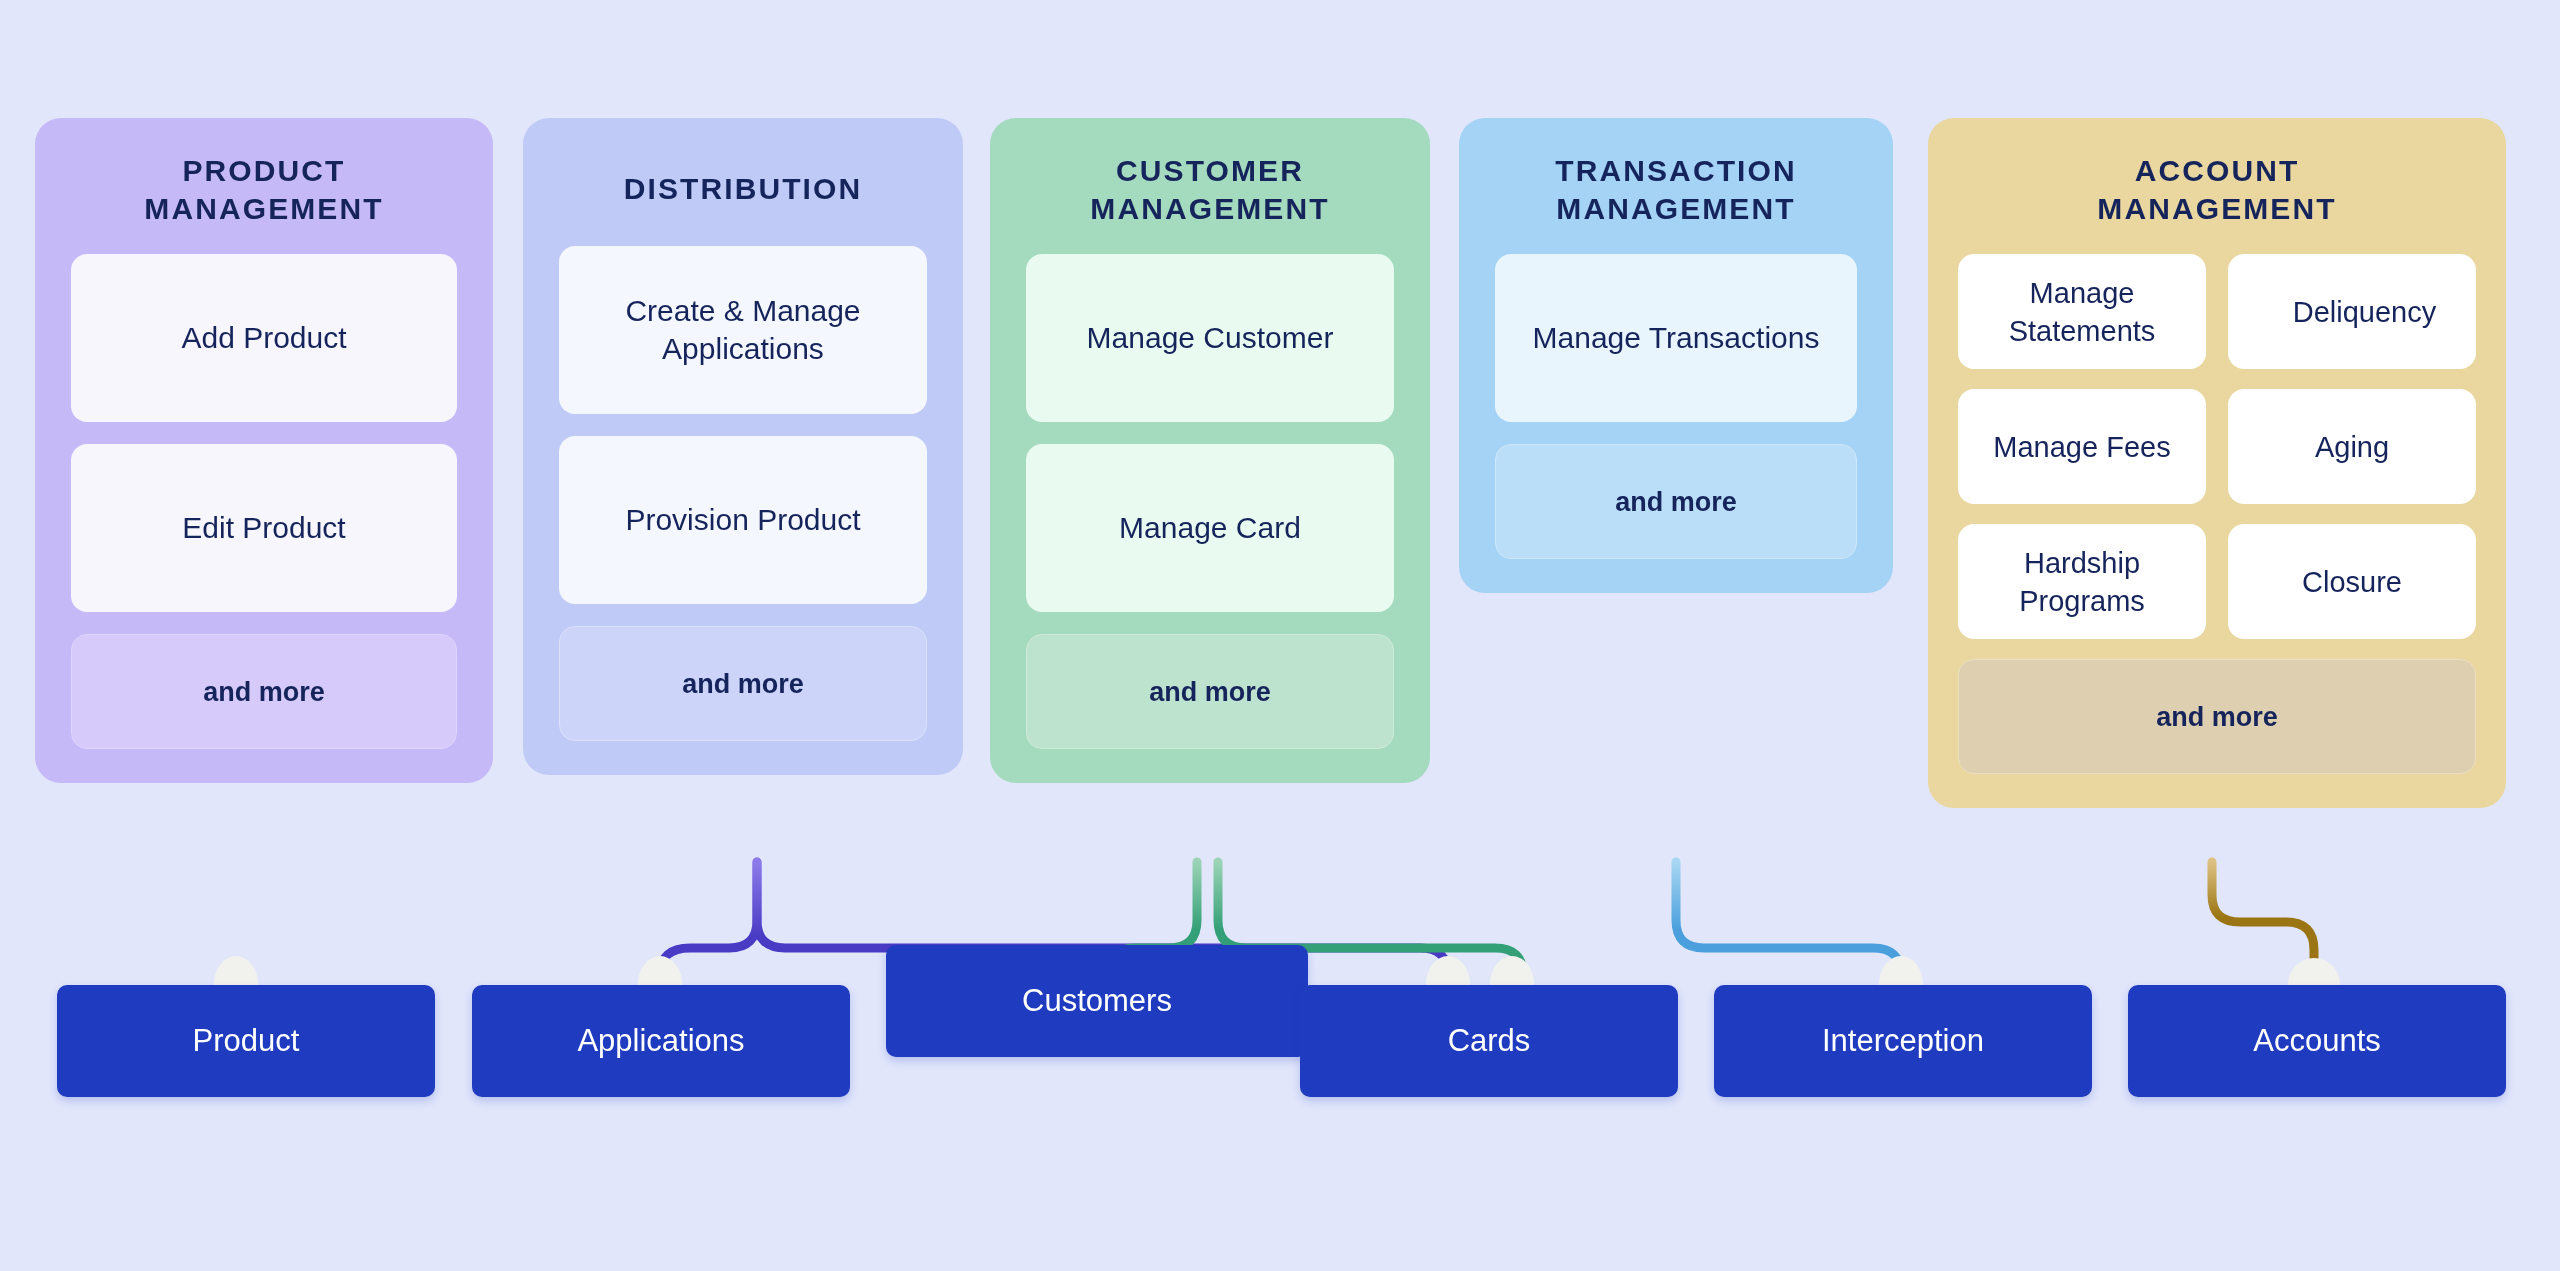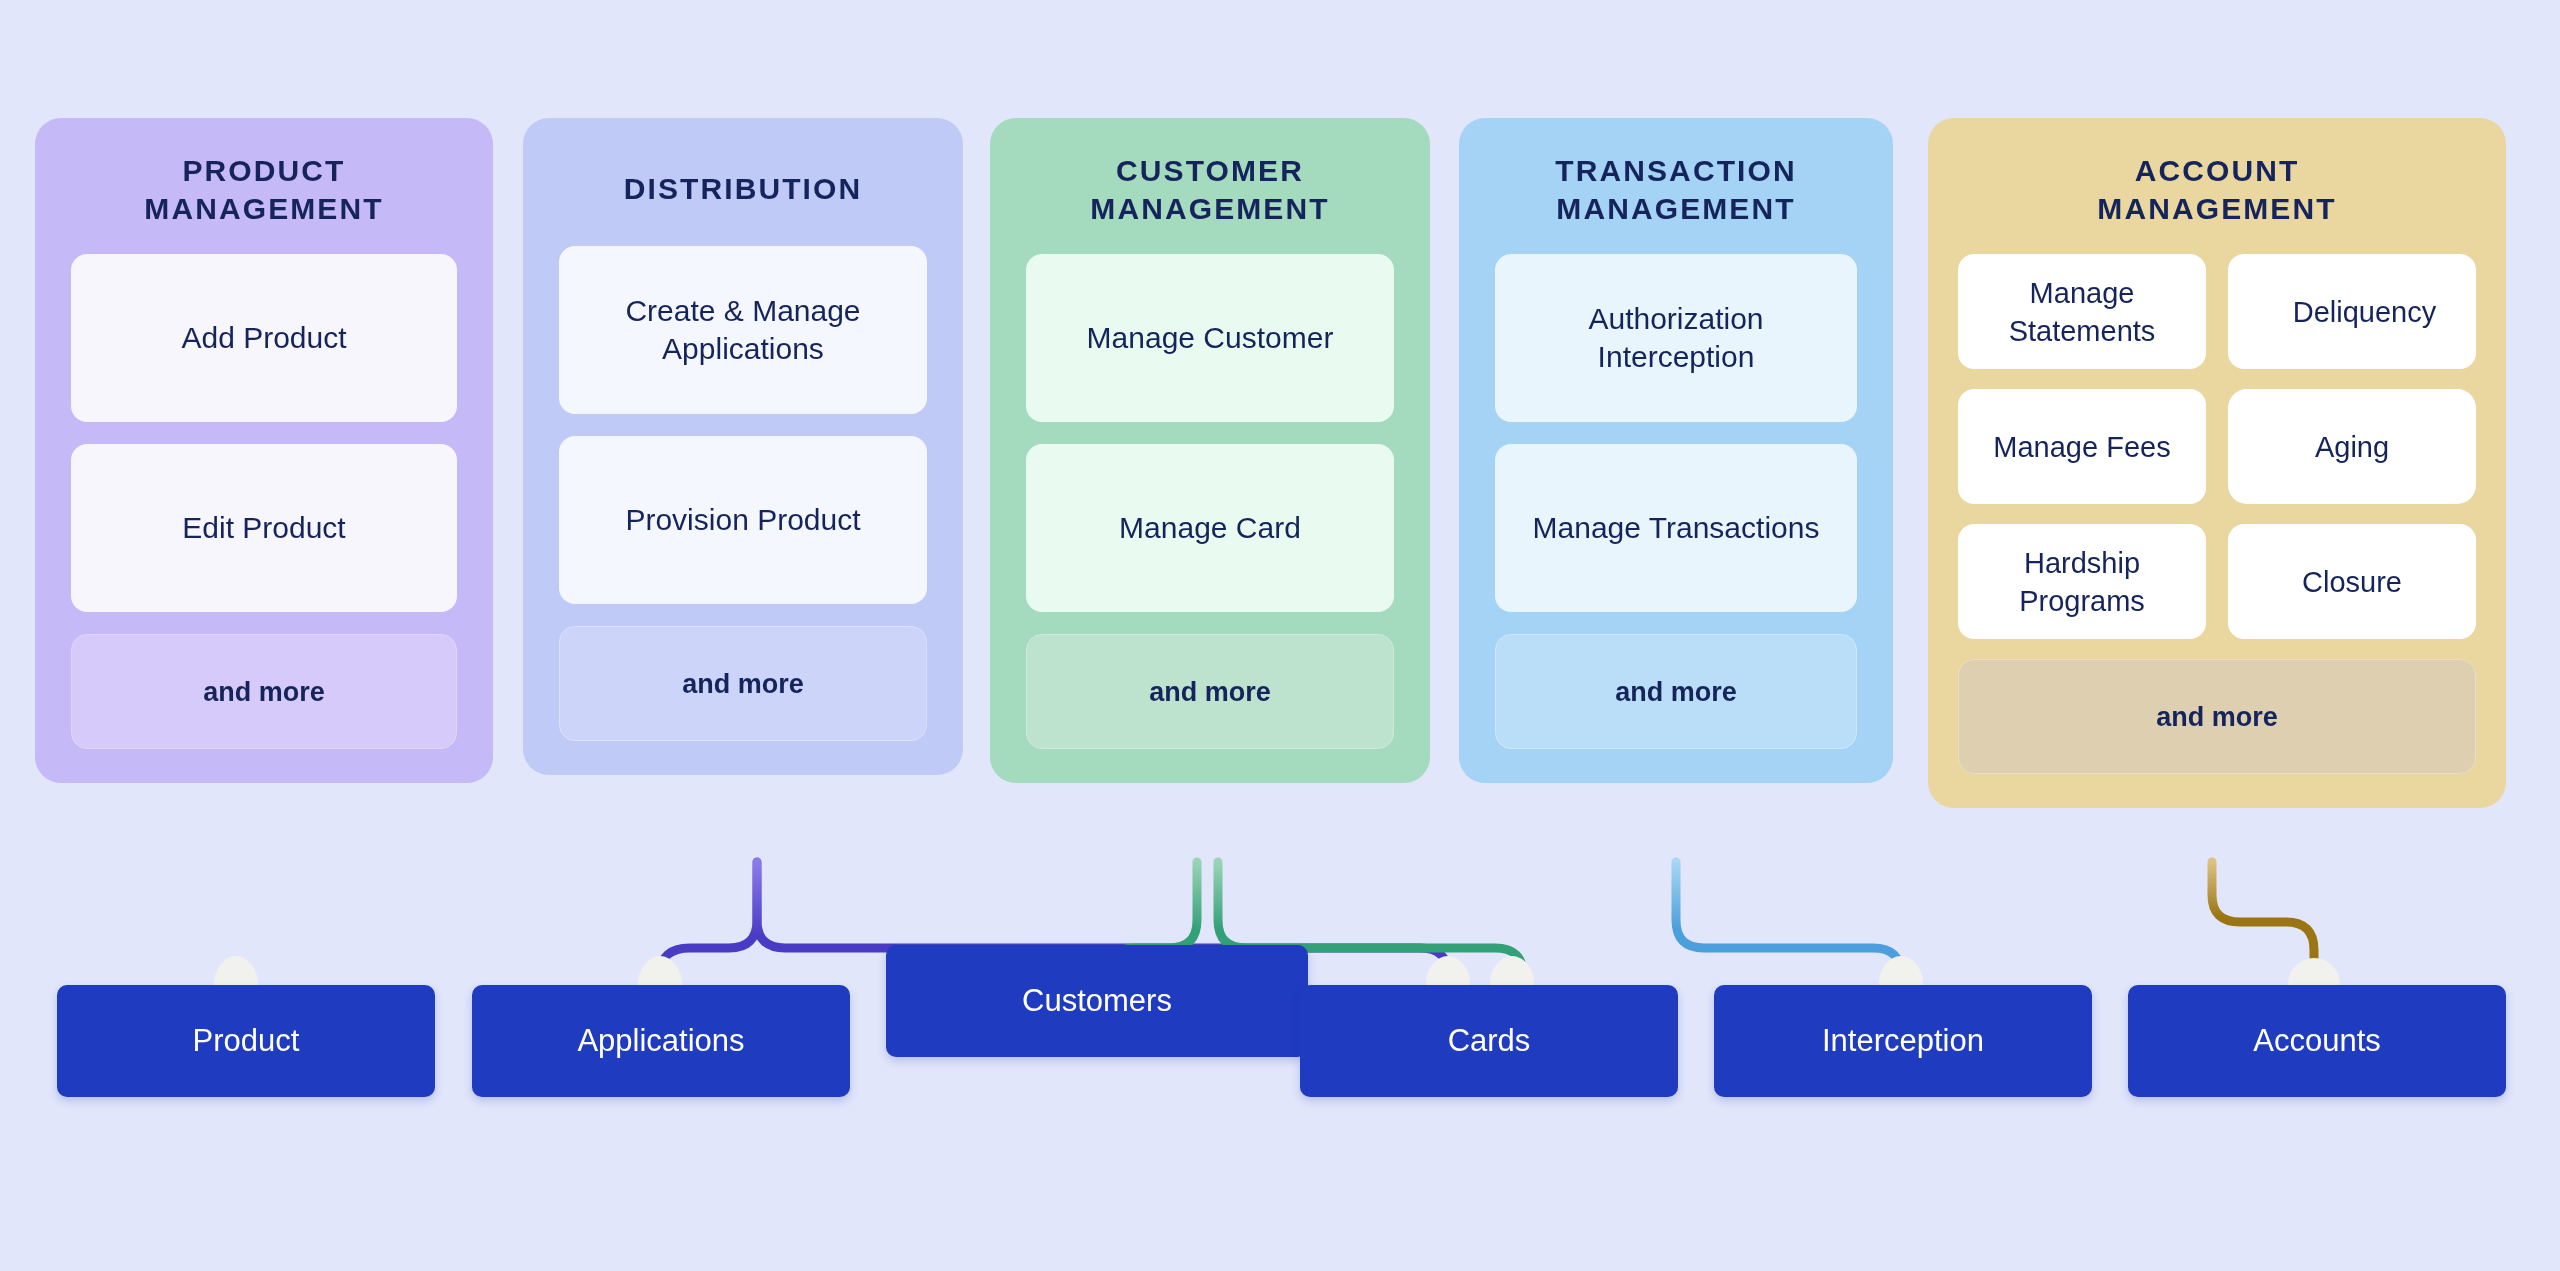--- a/index.html
+++ b/index.html
@@ -156,23 +156,20 @@
           <span>and more</span>
         </div>
     </div>
   </div>
 
   <div class="col" style="left:1459px; width:434px; background:#a4d3f5;">
     <div class="col-title">TRANSACTION
 MANAGEMENT</div>
     <div class="cards">
       <div class="card tall" style="background:#e9f5fd;">
-          <span>Authorization Interception</span>
-        </div>
-      <div class="card tall" style="background:#e9f5fd;">
           <span>Manage Transactions</span>
         </div>
       <div class="card more" style="background:#bbdef8; border-color:#cde8fa;">
           <span>and more</span>
         </div>
     </div>
   </div>
 
   <div class="col" style="left:1928px; width:578px; background:#e9d79f; padding:0 30px;">
     <div class="col-title">ACCOUNT
@@ -180,21 +177,21 @@
     <div class="cards grid2">
       <div class="card small" style="background:#ffffff;">
           <span>Manage Statements</span>
         </div>
       <div class="card small" style="background:#ffffff;padding-left:37px;">
           <span>Deliquency</span>
         </div>
       <div class="card small" style="background:#ffffff;">
           <span>Manage Fees</span>
         </div>
-      <div class="card small" style="background:#ffffff;border-radius:19px;">
+      <div class="card small" style="background:#ffffff;">
           <span>Aging</span>
         </div>
       <div class="card small" style="background:#ffffff;">
           <span>Hardship Programs</span>
         </div>
       <div class="card small" style="background:#ffffff;">
           <span>Closure</span>
         </div>
       <div class="card more span2" style="background:#ddcfaf; border-color:#eadfc3;">
           <span>and more</span>

